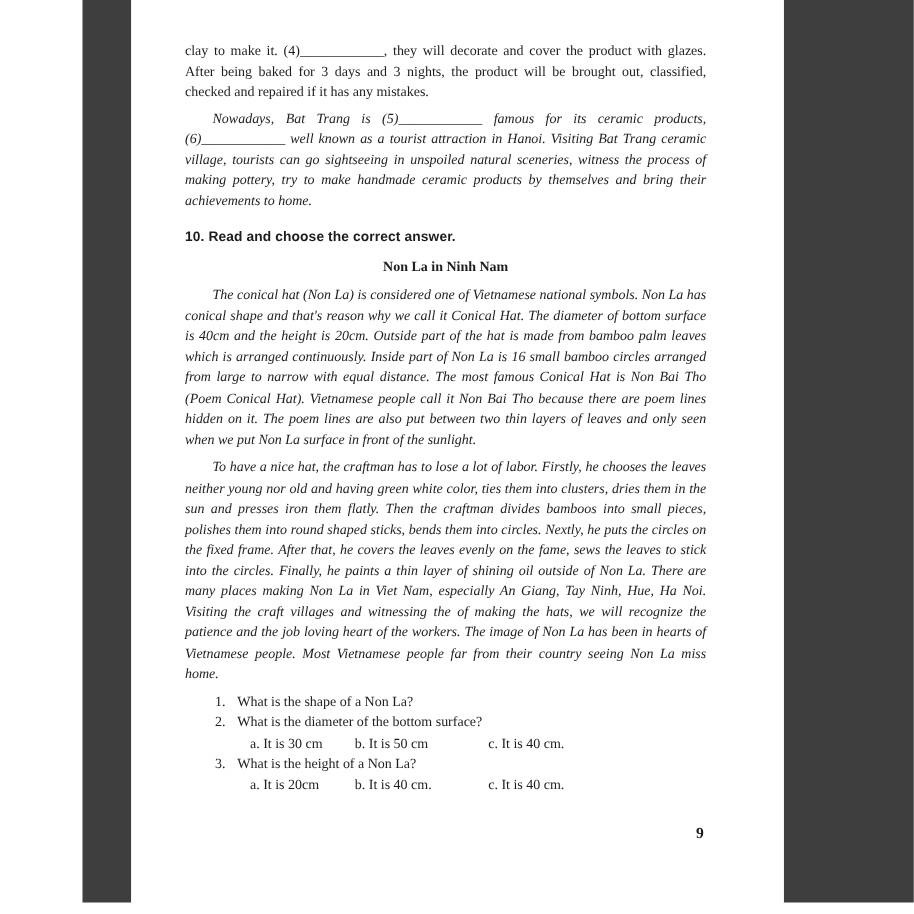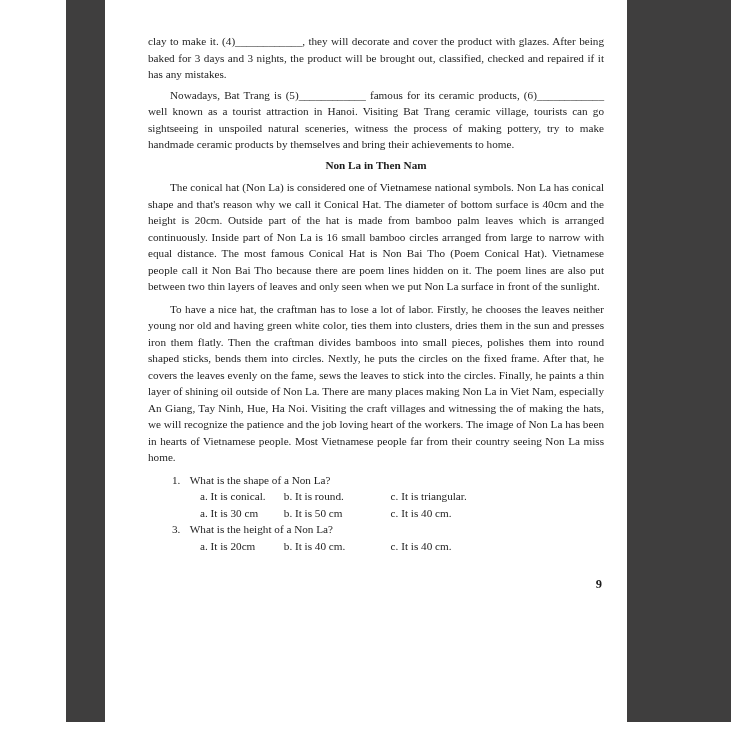--- a/index.html
+++ b/index.html
@@ -21,27 +21,27 @@
   .gutter-right { left: 627px; width: 104px; }
   .page {
     position: absolute;
     left: 105px;
     top: 0;
     width: 522px;
     height: 722px;
     background: #ffffff;
   }
   .content {
-    padding: 33px 23px 0 43px;
+    padding: 33px 62px 0 43px;
     font-size: 11.2px;
     line-height: 16.5px;
     text-align: justify;
   }
   .para { margin-bottom: 4px; }
-  .para.indent { text-indent: 22px; }
+  .para.indent { text-indent: 22px; font-style: italic; }
   .exercise-heading {
     font-family: "Liberation Sans", sans-serif;
     font-size: 11px;
     font-weight: bold;
     text-align: left;
     margin: 13px 0 7px 0;
     letter-spacing: 0.1px;
   }
   .reading-title {
     font-weight: bold;
@@ -81,41 +81,41 @@
 
 <div class="gutter gutter-left"></div>
 <div class="gutter gutter-right"></div>
 
 <div class="page">
   <div class="content">
 
     <p class="para">clay to make it. (4)____________, they will decorate and cover the product with glazes. After being baked for 3 days and 3 nights, the product will be brought out, classified, checked and repaired if it has any mistakes.</p>
     <p class="para indent">Nowadays, Bat Trang is (5)____________ famous for its ceramic products, (6)____________ well known as a tourist attraction in Hanoi. Visiting Bat Trang ceramic village, tourists can go sightseeing in unspoiled natural sceneries, witness the process of making pottery, try to make handmade ceramic products by themselves and bring their achievements to home.</p>
 
+    <div class="exercise-heading">10. Read and choose the correct answer.</div>
 
-    <div class="reading-title">Non La in Then Nam</div>
+    <div class="reading-title">Non La in Ninh Nam</div>
 
     <p class="para indent reading-para">The conical hat (Non La) is considered one of Vietnamese national symbols. Non La has conical shape and that's reason why we call it Conical Hat. The diameter of bottom surface is 40cm and the height is 20cm. Outside part of the hat is made from bamboo palm leaves which is arranged continuously. Inside part of Non La is 16 small bamboo circles arranged from large to narrow with equal distance. The most famous Conical Hat is Non Bai Tho (Poem Conical Hat). Vietnamese people call it Non Bai Tho because there are poem lines hidden on it. The poem lines are also put between two thin layers of leaves and only seen when we put Non La surface in front of the sunlight.</p>
     <p class="para indent reading-para">To have a nice hat, the craftman has to lose a lot of labor. Firstly, he chooses the leaves neither young nor old and having green white color, ties them into clusters, dries them in the sun and presses iron them flatly. Then the craftman divides bamboos into small pieces, polishes them into round shaped sticks, bends them into circles. Nextly, he puts the circles on the fixed frame. After that, he covers the leaves evenly on the fame, sews the leaves to stick into the circles. Finally, he paints a thin layer of shining oil outside of Non La. There are many places making Non La in Viet Nam, especially An Giang, Tay Ninh, Hue, Ha Noi. Visiting the craft villages and witnessing the of making the hats, we will recognize the patience and the job loving heart of the workers. The image of Non La has been in hearts of Vietnamese people. Most Vietnamese people far from their country seeing Non La miss home.</p>
 
     <div class="questions">
 
       <div class="question">
         <div class="q-line">
           <span class="q-num">1.</span>
           <span class="q-text">What is the shape of a Non La?</span>
         </div>
-        <div class="opts">
-          <span class="opt-a">a. It is conical.</span>
-          <span class="opt-b">b. It is round.</span>
-          <span class="opt-c">c. It is triangular.</span>
-        </div>
       </div>
 
       <div class="question">
+        <div class="q-line">
+          <span class="q-num">2.</span>
+          <span class="q-text">What is the diameter of the bottom surface?</span>
+        </div>
         <div class="opts">
           <span class="opt-a">a. It is 30 cm</span>
           <span class="opt-b">b. It is 50 cm</span>
           <span class="opt-c">c. It is 40 cm.</span>
         </div>
       </div>
 
       <div class="question">
         <div class="q-line">
           <span class="q-num">3.</span>

